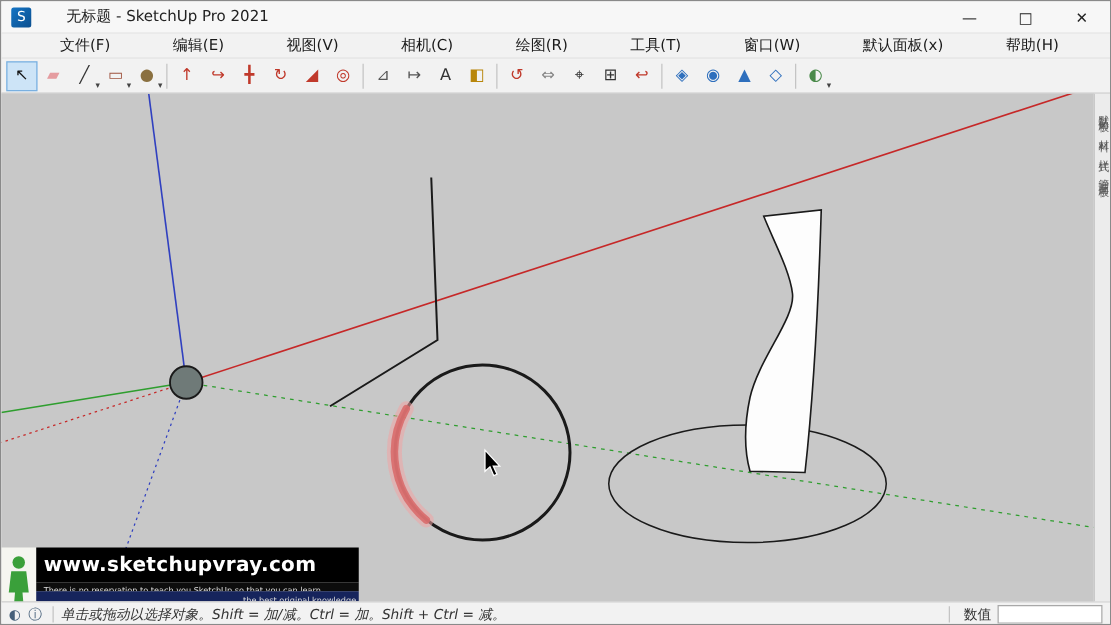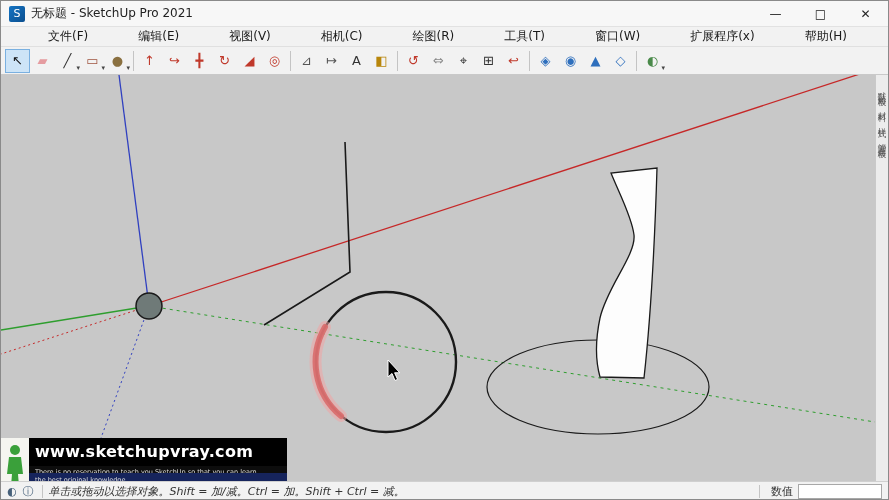--- a/index.html
+++ b/index.html
@@ -2,21 +2,21 @@
 <html><head>
 <meta charset="utf-8">
 <style>
   * { margin:0; padding:0; box-sizing:border-box; font-family:"DejaVu Sans","Liberation Sans",sans-serif; }
   body { background:#555; }
   .window { width:889px; height:500px; border:1px solid #8a8a8a; background:#f2f2f2; overflow:hidden; position:relative; }
 
   
   .titlebar { height:26px; background:#f7f7f7; display:flex; align-items:center; border-bottom:1px solid #e2e2e2; }
   .app-icon { width:16px; height:16px; margin:0 6px 0 8px; background:linear-gradient(135deg,#1474c4,#0b4f8f); border-radius:2px; color:#fff; font-size:11px; line-height:16px; text-align:center; }
-  .title-text { font-size:12px; color:#222; flex:1; }
+  .title-text { font-size:12px; color:#222; flex:1;margin-left:22px; }
   .win-btns { display:flex; height:26px; }
   .win-btn { width:45px; height:26px; display:flex; align-items:center; justify-content:center; font-size:12px; color:#222; background:transparent; border:none; cursor:default; }
 
   
   .menubar { height:20px; background:#f2f2f2; display:flex; align-items:center; padding-left:4px; border-bottom:1px solid #e0e0e0; }
   .menu-item { font-size:12px; color:#1a1a1a; padding:2px 7px; background:transparent; border:none;margin-left:36px; }
 
   
   .toolbar { height:28px; background:#f2f2f2; display:flex; align-items:center; padding-left:4px; border-bottom:1px solid #c9c9c9; }
   .tb-btn { width:25px; height:24px; display:flex; align-items:center; justify-content:center; background:transparent; border:1px solid transparent; position:relative; }
@@ -32,21 +32,21 @@
   
   .side-tabs { width:13px; height:406px; background:#ececec; border-left:1px solid #c9c9c9; display:flex; flex-direction:column; align-items:center; padding-top:4px; }
   .side-tab { writing-mode:vertical-rl; font-size:8.5px; color:#555; letter-spacing:2px; padding:6px 0; background:transparent; border:none; line-height:13px; }
 
   
   .watermark { position:absolute; left:0; bottom:0; width:286px; height:43px; display:flex; }
   .wm-figure-col { width:28px; background:#f5f5f0; display:flex; align-items:flex-start; justify-content:center; padding-top:6px; }
   .wm-body { flex:1; display:flex; flex-direction:column; }
   .wm-title { background:#000; color:#fff; font-size:16px; font-weight:bold; height:28px; line-height:28px; padding-left:6px; letter-spacing:.3px; white-space:nowrap; }
   .wm-line1 { background:#0d0d0d; color:#ddd; font-size:6.5px; height:13px; line-height:13px; padding-left:6px; white-space:nowrap; overflow:hidden; }
-  .wm-line2 { background:#16245c; color:#ddd; font-size:6.5px; height:14px; line-height:14px; padding-left:6px; white-space:nowrap; overflow:hidden; }
+  .wm-line2 { background:#16245c; color:#ddd; font-size:6.5px; height:14px; line-height:14px; padding-left:6px; white-space:nowrap; overflow:hidden;text-align:right; }
 
   
   .statusbar { height:20px; background:#f2f2f2; border-top:1px solid #d0d0d0; display:flex; align-items:center; padding:0 6px; font-size:11px; color:#333; }
   .sb-icon { font-size:11px; color:#46607a; margin-right:6px; background:transparent; border:none; }
   .sb-sep { width:1px; height:13px; background:#c4c4c4; margin:0 6px 0 2px; }
   .sb-hint { flex:1; white-space:nowrap; overflow:hidden;font-style:italic; }
   .sb-value-label { margin:0 5px; color:#333; }
   .sb-input { width:84px; height:15px; border:1px solid #a8a8a8; background:#fff; font-size:10px; padding:0 3px; }
 </style>
 </head>
@@ -65,21 +65,21 @@
   </div>
 
   <div class="menubar">
       <button class="menu-item">文件(F)</button>
       <button class="menu-item">编辑(E)</button>
       <button class="menu-item">视图(V)</button>
       <button class="menu-item">相机(C)</button>
       <button class="menu-item">绘图(R)</button>
       <button class="menu-item">工具(T)</button>
       <button class="menu-item">窗口(W)</button>
-      <button class="menu-item">扩展程序(x)</button>
+      <button class="menu-item">默认面板(x)</button>
       <button class="menu-item">帮助(H)</button>
     </div>
 
   <div class="toolbar">
       <button class="tb-btn active">
         <span class="tb-glyph" style="color: rgb(17, 17, 17);">↖</span>
       </button>
       <button class="tb-btn">
         <span class="tb-glyph" style="color: rgb(229, 156, 160);">▰</span>
       </button>

